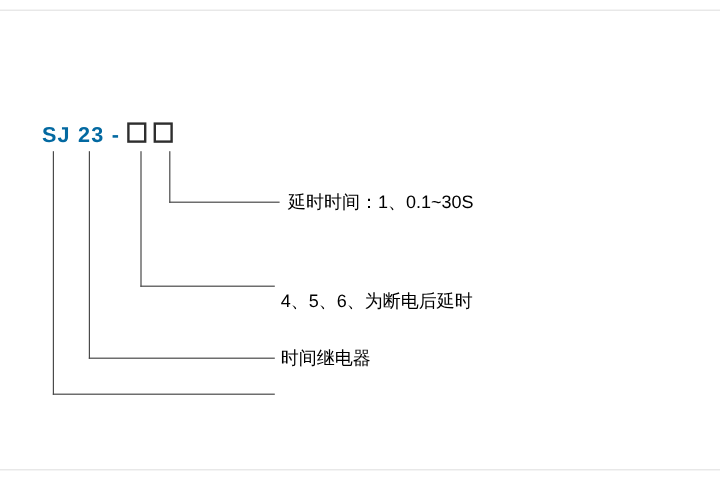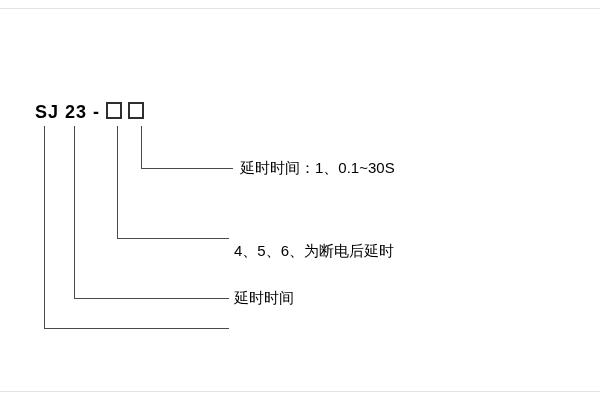--- a/index.html
+++ b/index.html
@@ -24,21 +24,21 @@
   }
   .edge-top { top: 8px; }
   .edge-bottom { top: 391px; }
 
   .model-code {
     position: absolute;
     left: 35px;
     top: 102px;
     font-size: 18px;
     font-weight: 600;
-    color: #000000;
+    color: #0369a1;
     letter-spacing: 1px;
     white-space: nowrap;
   }
   .model-box {
     display: inline-block;
     width: 12px;
     height: 13px;
     border: 2px solid #2e2e2e;
     margin-left: 6px;
     vertical-align: -1px;
@@ -80,15 +80,15 @@
     <span>SJ 23 -</span><span class="model-box"></span><span class="model-box"></span>
   </div>
 
   <div class="connector conn-delay"></div>
   <div class="connector conn-mode"></div>
   <div class="connector conn-serial"></div>
   <div class="connector conn-relay"></div>
 
   <div class="anno anno-delay-1">延时时间：1、0.1~30S</div>
   <div class="anno anno-mode-off">4、5、6、为断电后延时</div>
-  <div class="anno anno-serial">延时时间</div>
+  <div class="anno anno-serial">时间继电器</div>
 
 </div>
 
 </body></html>

